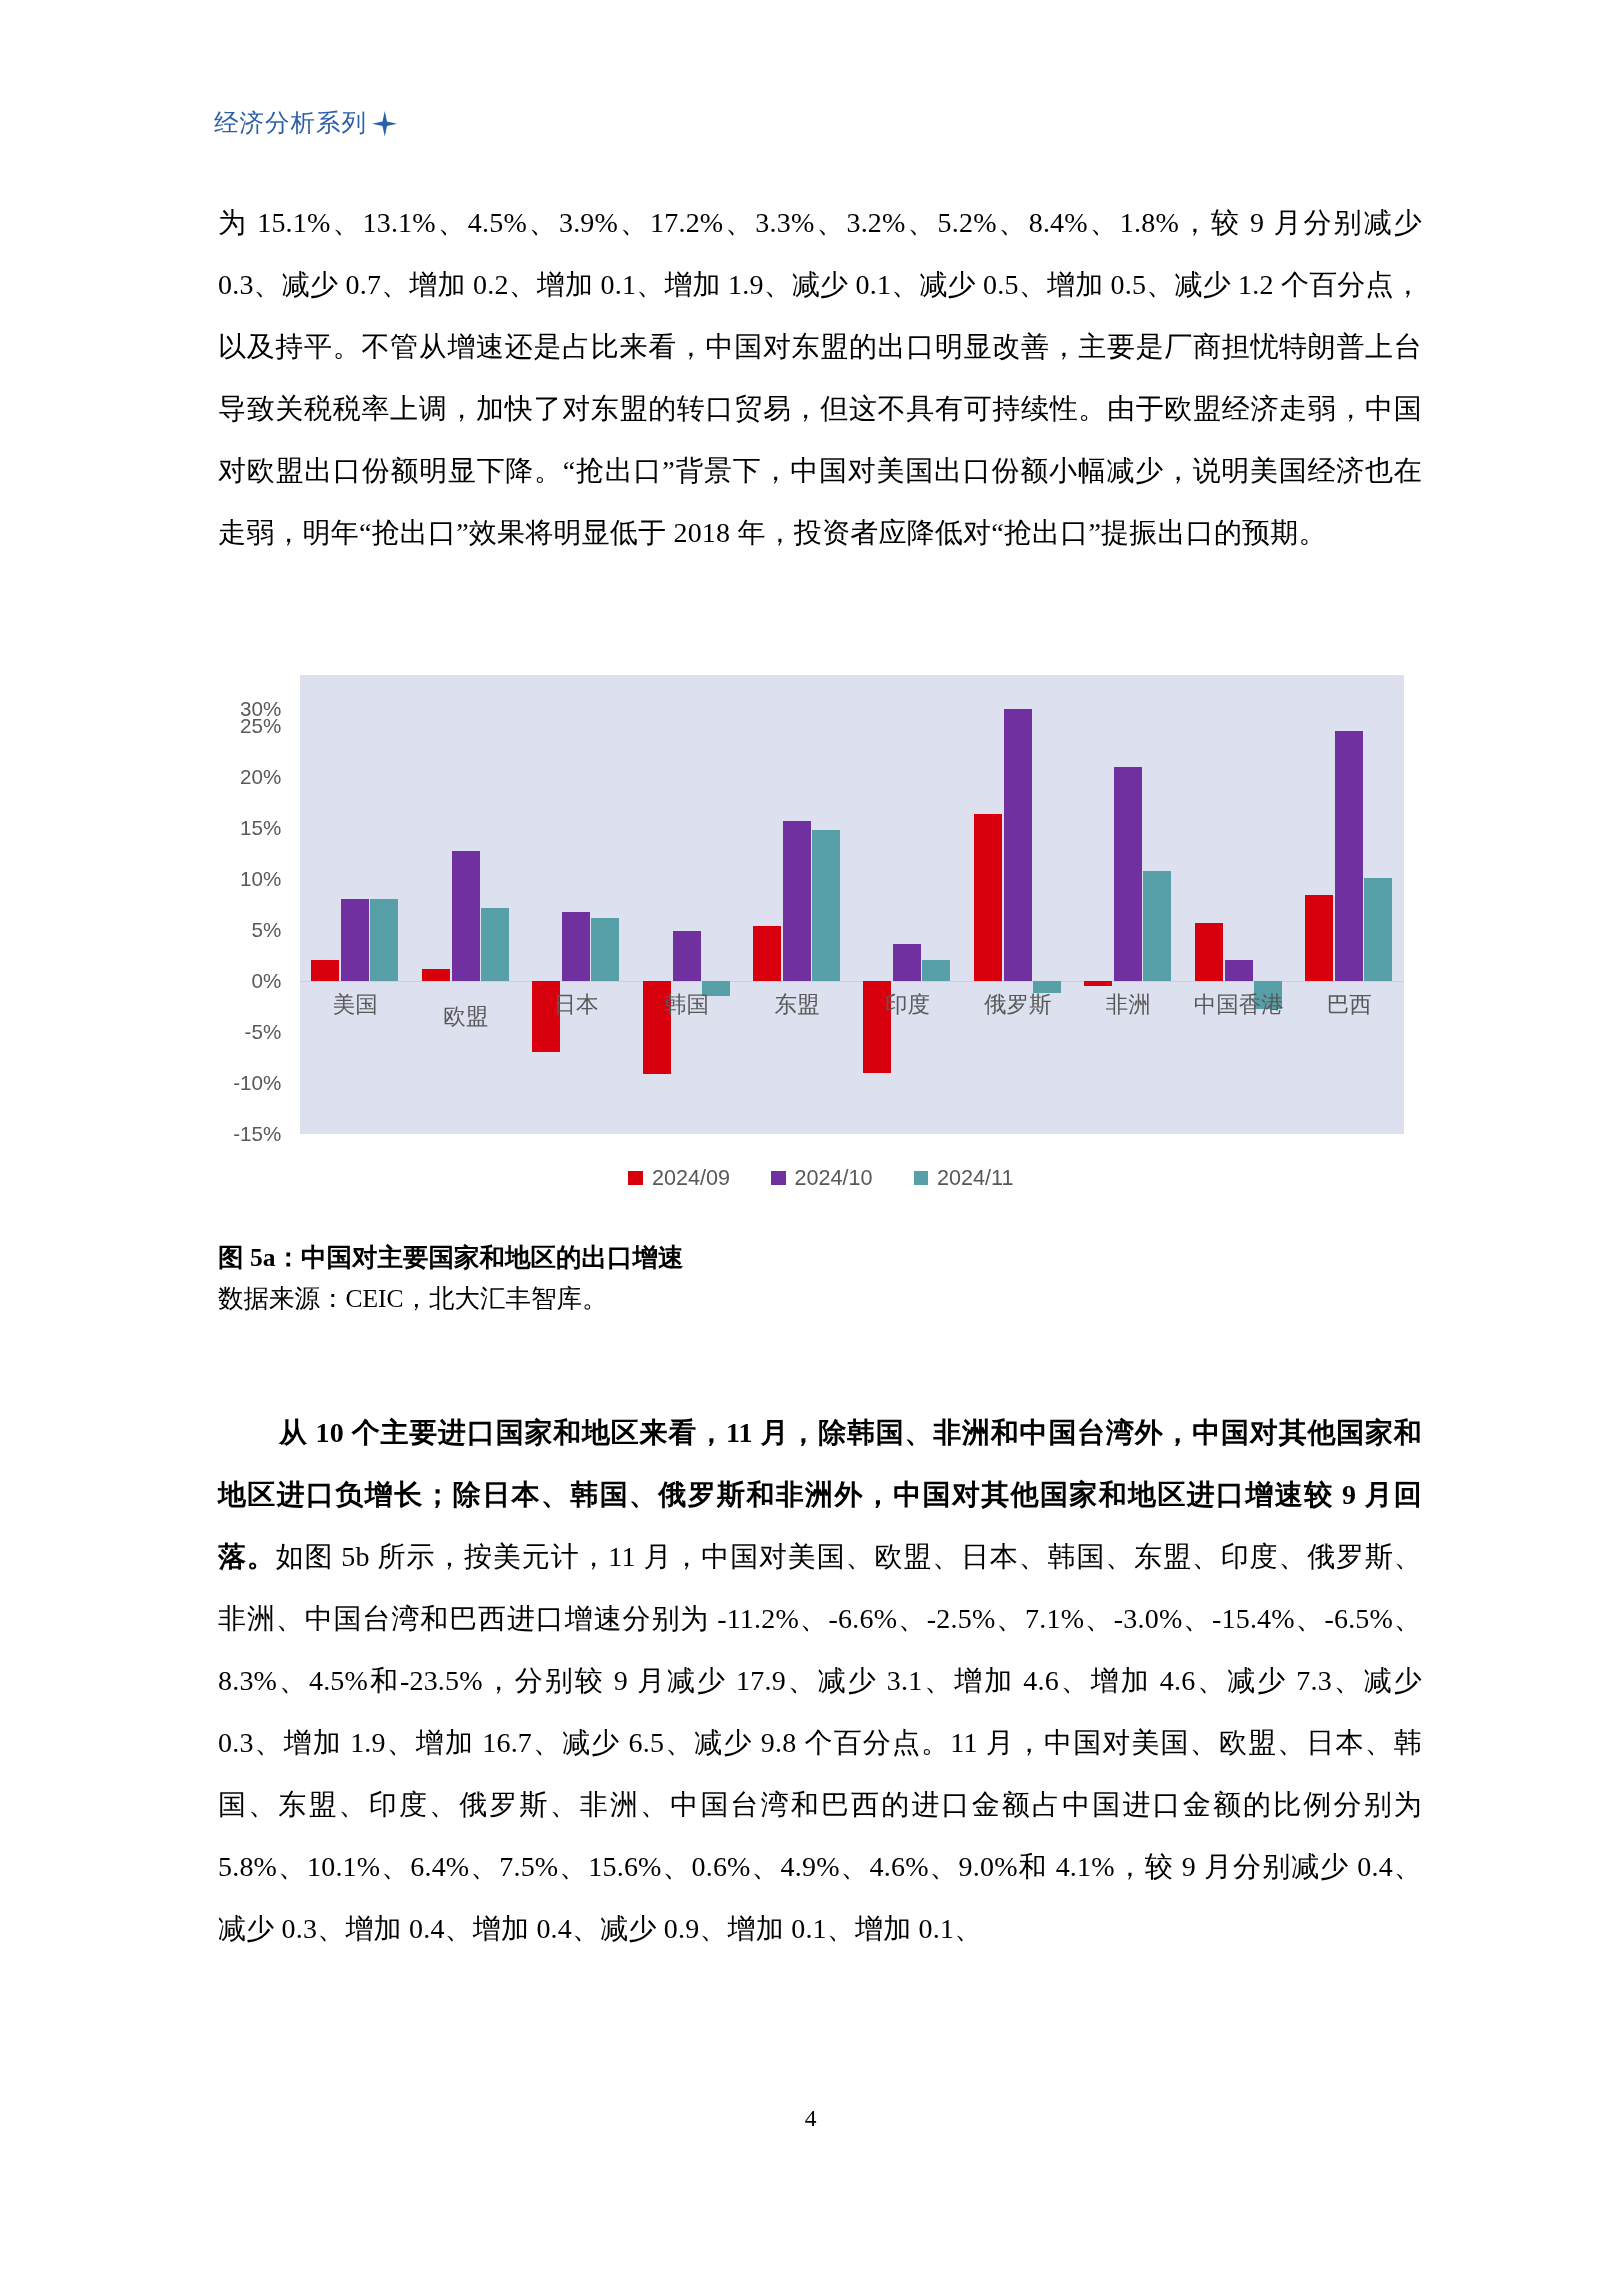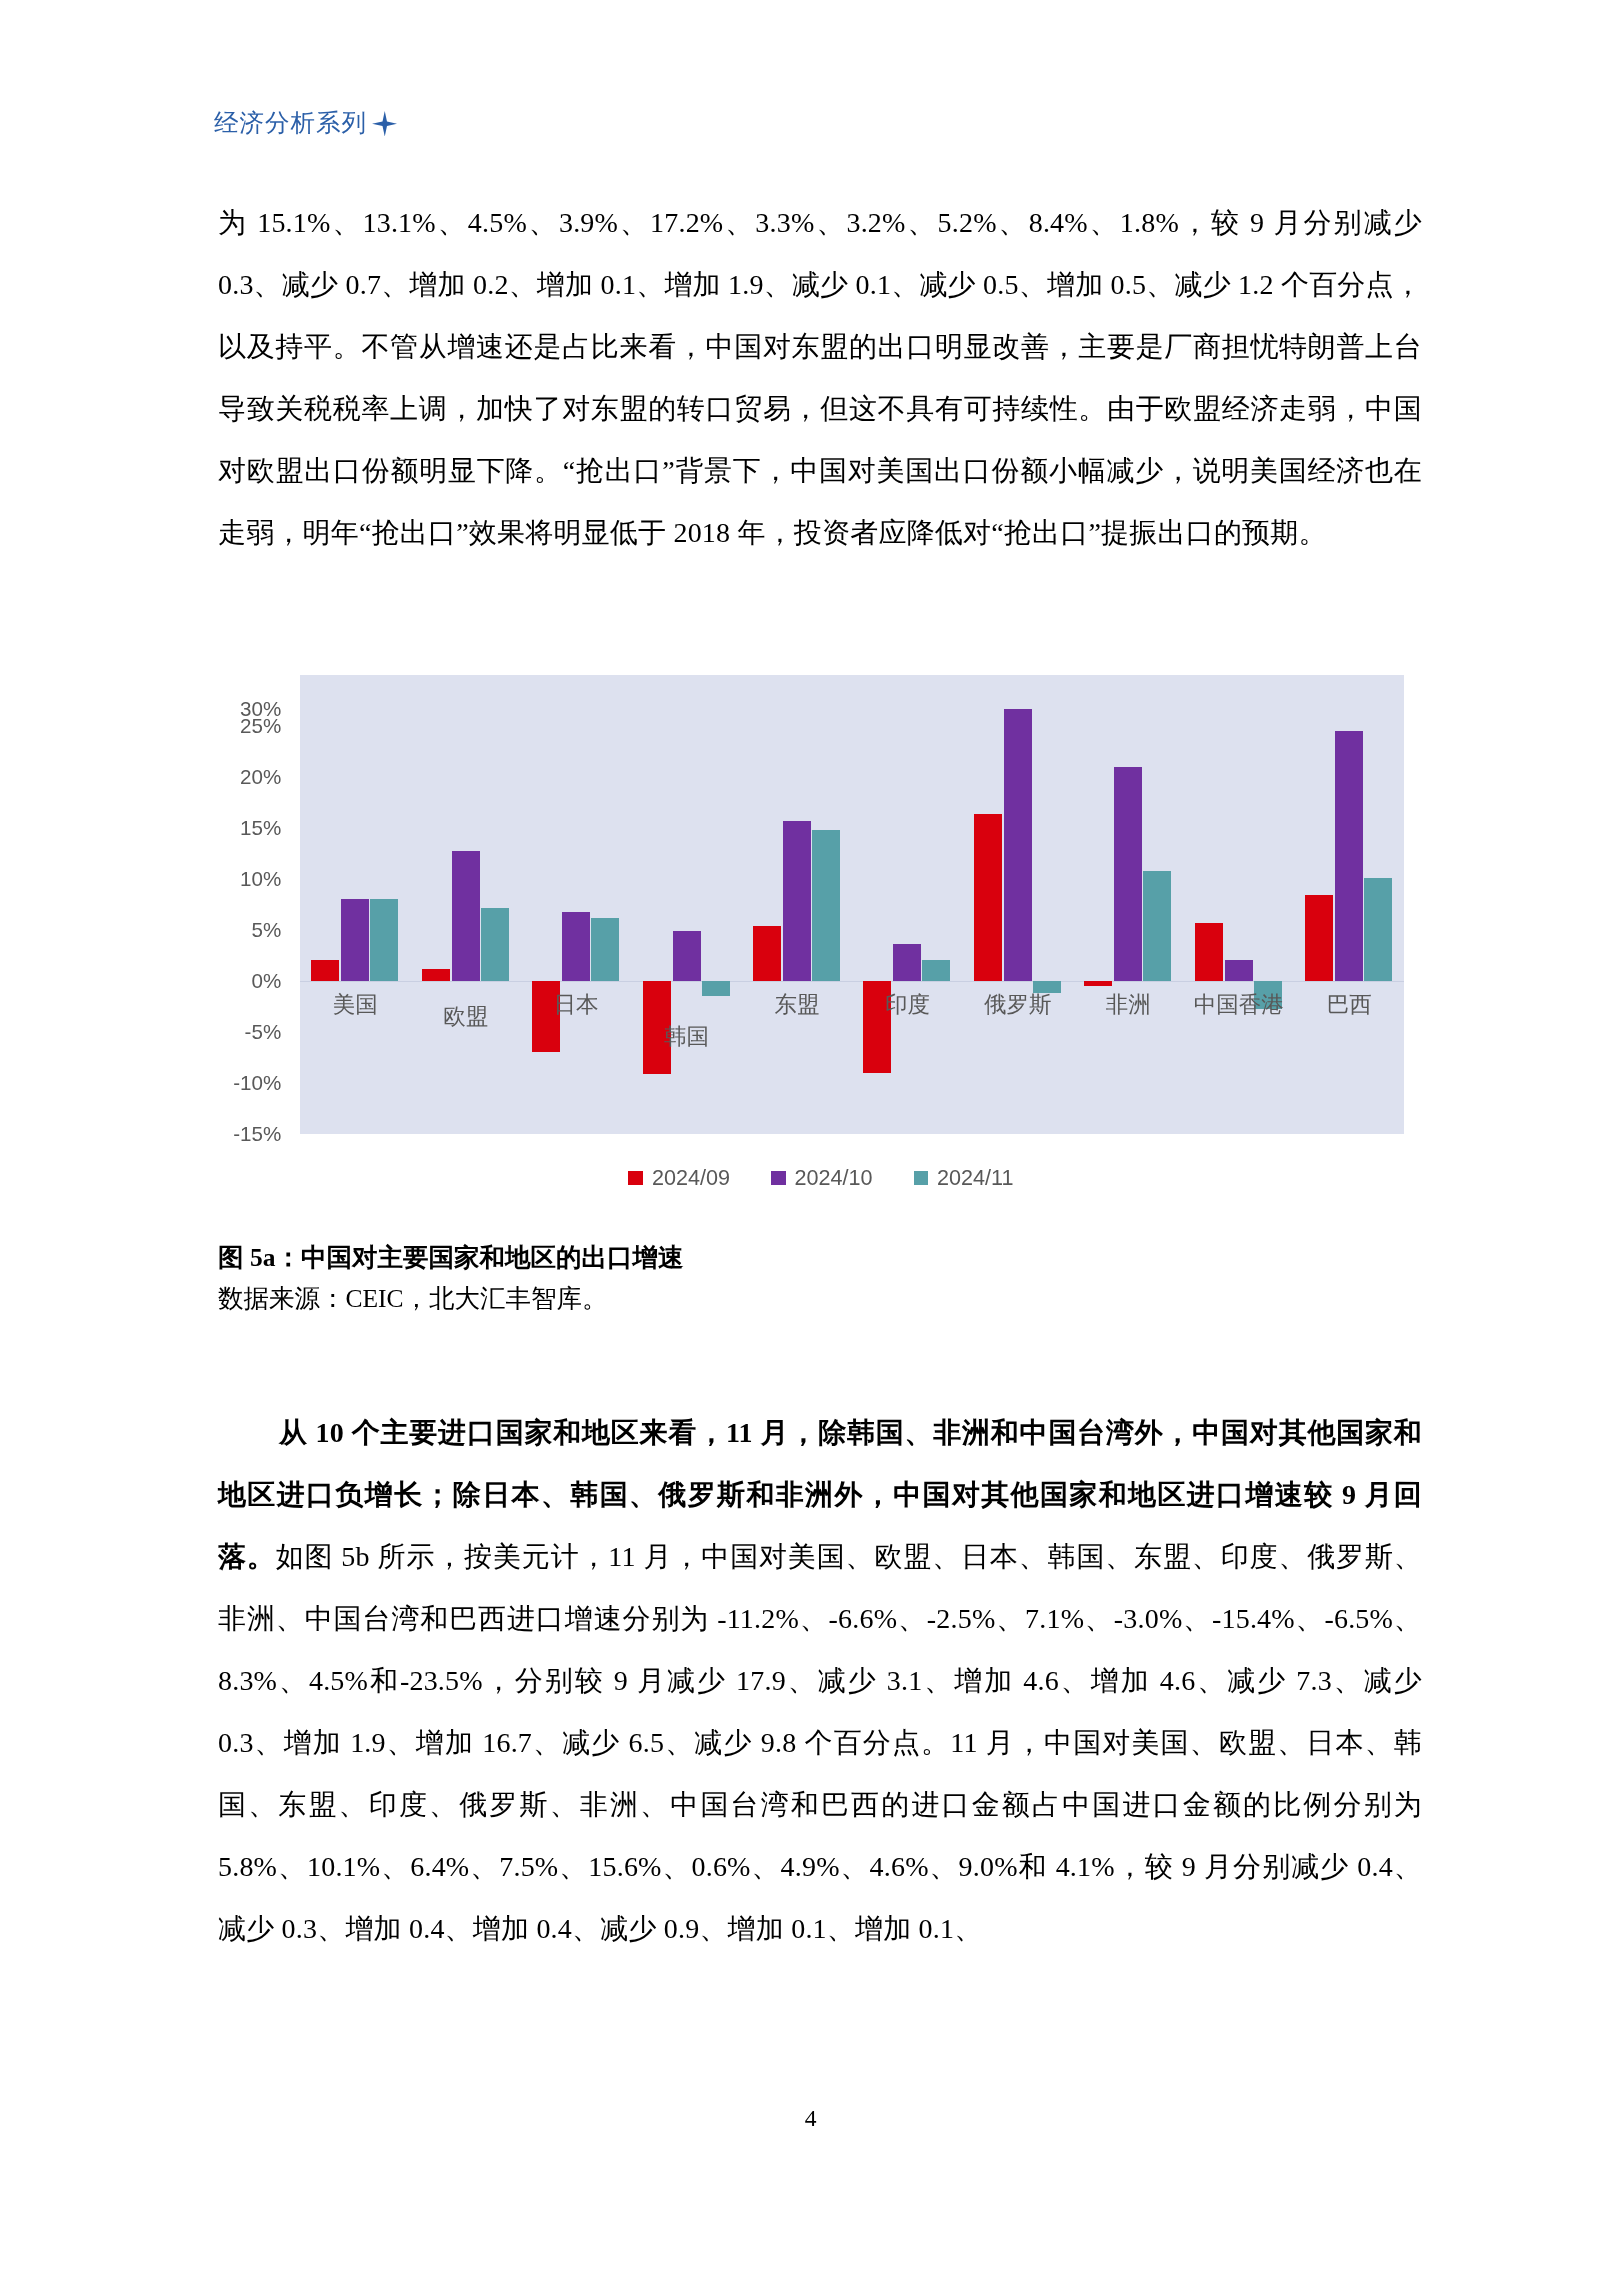--- a/index.html
+++ b/index.html
@@ -271,21 +271,21 @@
                 <div class="bar" style="background: rgb(87, 160, 168); width: 28px; top: 52.8889%; height: 13.7778%; left: calc(50% + 15px);"></div>
               </div>
               <div class="cat-label" style="top: calc(66.6667% + 7.8px);">日本</div>
             </div>
             <div class="group">
               <div class="bars">
                 <div class="bar" style="background: rgb(217, 0, 13); width: 28px; top: 66.6667%; height: 20.2222%; left: calc(50% - 44px);"></div>
                 <div class="bar" style="background: rgb(112, 48, 160); width: 28px; top: 55.7778%; height: 10.8889%; left: calc(50% - 14px);"></div>
                 <div class="bar" style="background: rgb(87, 160, 168); width: 28px; top: 66.6667%; height: 3.33333%; left: calc(50% + 15px);"></div>
               </div>
-              <div class="cat-label" style="top: calc(66.6667% + 7.8px); margin-top: 32px;">韩国</div>
+              <div class="cat-label" style="top: calc(66.6667% + 7.8px);">韩国</div>
             </div>
             <div class="group">
               <div class="bars">
                 <div class="bar" style="background: rgb(217, 0, 13); width: 28px; top: 54.6667%; height: 12%; left: calc(50% - 44px);"></div>
                 <div class="bar" style="background: rgb(112, 48, 160); width: 28px; top: 31.7778%; height: 34.8889%; left: calc(50% - 14px);"></div>
                 <div class="bar" style="background: rgb(87, 160, 168); width: 28px; top: 33.7778%; height: 32.8889%; left: calc(50% + 15px);"></div>
               </div>
               <div class="cat-label" style="top: calc(66.6667% + 7.8px);">东盟</div>
             </div>
             <div class="group">

